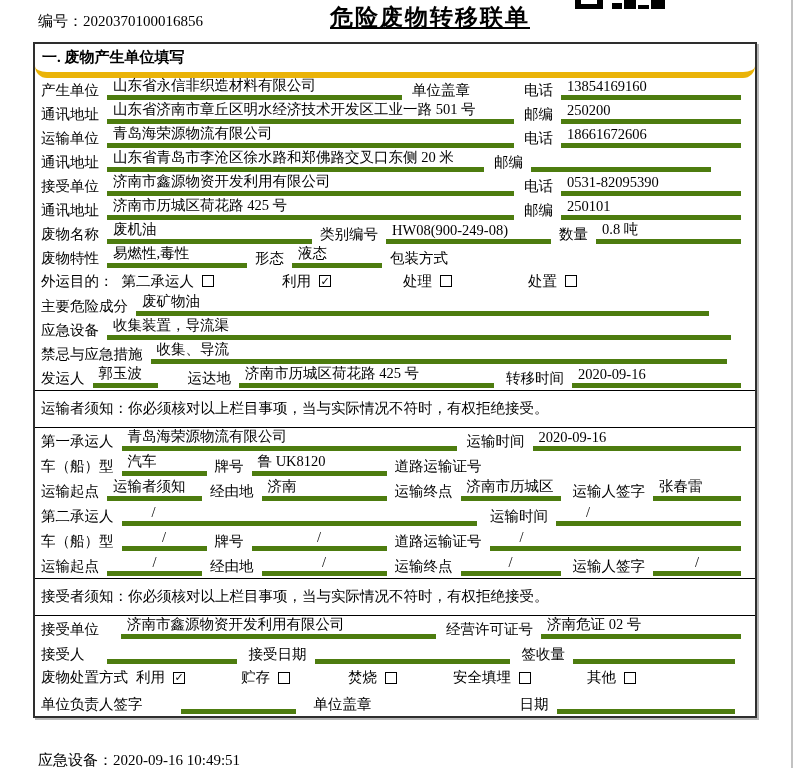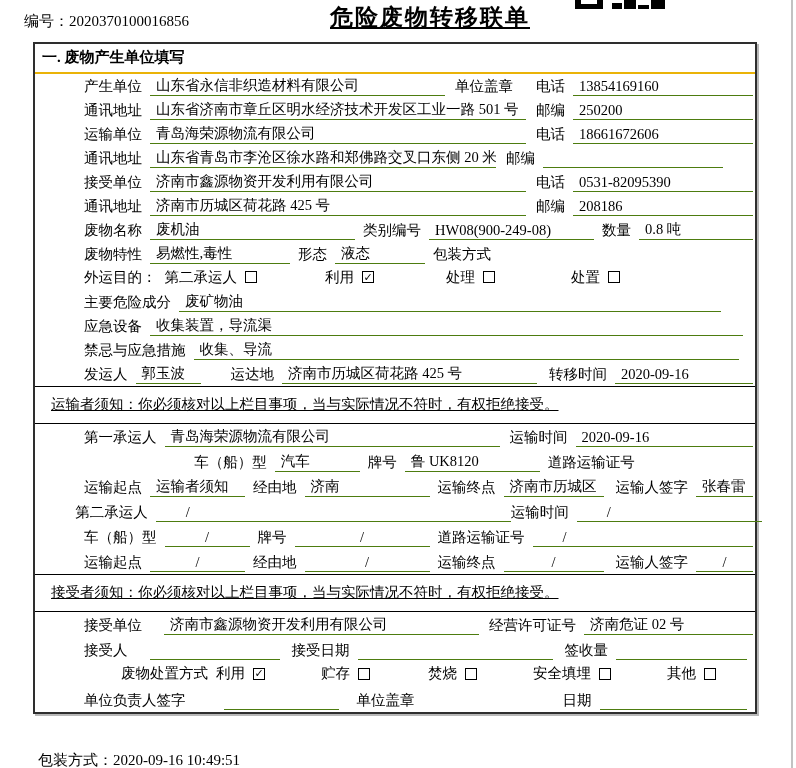--- a/index.html
+++ b/index.html
@@ -6,43 +6,43 @@
   html,body { background:#fff; }
   body {
     width:796px; height:768px; position:relative; overflow:hidden;
     font-family:"Liberation Serif","DejaVu Serif",serif;
     color:#000; font-size:14.5px;
   }
   .page-edge { position:absolute; top:0; bottom:0; right:3px; width:2px; background:#c2c2c2; }
 
   
   .hdr { position:relative; height:42px; }
-  .serial { position:absolute; left:24px; top:12px; font-size:15px; white-space:nowrap; }
+  .serial { position:absolute; left:38px; top:12px; font-size:15px; white-space:nowrap; }
   .title { position:absolute; left:330px; top:2px; font-size:23px; font-weight:bold; letter-spacing:2px; white-space:nowrap;text-decoration:underline; }
   .qr { position:absolute; left:575px; top:0; width:92px; height:10px; }
   .qr div { position:absolute; background:#000; }
   .qr .q1 { left:0; top:0; width:28px; height:9px; }
   .qr .q1i { left:6px; top:0; width:16px; height:4px; background:#fff; }
   .qr .q2 { left:37px; top:3px; width:10px; height:6px; }
   .qr .q3 { left:49px; top:0; width:12px; height:9px; }
   .qr .q4 { left:63px; top:5px; width:11px; height:4px; }
   .qr .q5 { left:76px; top:0; width:14px; height:9px; }
 
   
   .form { position:absolute; left:33px; top:42px; width:724px; border:2px solid #2e2e2e;
           box-shadow:2px 2px 0 rgba(0,0,0,0.28); background:#fff; }
   .sec + .sec { border-top:1px solid #000; }
-  .sec-hdr { font-weight:bold; font-size:15px; padding:4px 7px 5px 7px; border-bottom:2px solid #eab308; }
-  .notice { padding:8px 7px 9px 16px; border-bottom:1px solid #000;text-decoration:underline; }
-
-  .r { display:flex; align-items:flex-end; height:24px; padding:0 2px 2px 6px;margin-left:43px; }
-  .r.c2 { height:25px;justify-content:center; }
+  .sec-hdr { font-weight:bold; font-size:15px; padding:4px 7px 5px 7px; border-bottom:6px solid #eab308;border-radius:12px; }
+  .notice { padding:8px 7px 9px 6px; border-bottom:1px solid #000; }
+
+  .r { display:flex; align-items:flex-end; height:24px; padding:0 14px 2px 6px; }
+  .r.c2 { height:25px; }
   .r.mid { align-items:center; }
   .lbl { white-space:nowrap; margin-right:8px; flex-shrink:0; }
-  .val { border-bottom:1px solid #4d7c0f; padding:0 4px 0 6px; white-space:nowrap; overflow:hidden; flex-shrink:0; }
+  .val { border-bottom:5px solid #4d7c0f; padding:0 4px 0 6px; white-space:nowrap; overflow:hidden; flex-shrink:0; }
   .f1 { flex:1 1 auto; min-width:20px; }
   .cen { text-align:center; padding:0; }
   .sl { padding-left:30px; }
   .mla { margin-left:auto; }
   .ml8{margin-left:8px}.ml10{margin-left:10px}.ml12{margin-left:12px}.ml14{margin-left:14px}
   .ml18{margin-left:18px}.ml30{margin-left:30px}.ml140{margin-left:140px}
   .mr6{margin-right:6px}.mr10{margin-right:10px}.mr14{margin-right:14px}.mr30{margin-right:30px}.mr32{margin-right:32px}
 
   .w65{width:65px}.w85{width:85px}.w90{width:90px}.w95{width:95px}.w100{width:100px}
   .w115{width:115px}.w125{width:125px}.w130{width:130px}.w135{width:135px}.w140{width:140px}
@@ -113,21 +113,21 @@
       <span class="lbl">接受单位</span>
       <span class="val f1 mr10">济南市鑫源物资开发利用有限公司</span>
       <span class="lbl">电话</span>
       <span class="val w180">0531-82095390</span>
     </div>
 
     <div class="r">
       <span class="lbl">通讯地址</span>
       <span class="val f1 mr10">济南市历城区荷花路 425 号</span>
       <span class="lbl">邮编</span>
-      <span class="val w180">208186</span>
+      <span class="val w180">250101</span>
     </div>
 
     <div class="r">
       <span class="lbl">废物名称</span>
       <span class="val w205">废机油</span>
       <span class="lbl ml8">类别编号</span>
       <span class="val w165">HW08(900-249-08)</span>
       <span class="lbl ml8">数量</span>
       <span class="val f1">0.8 吨</span>
     </div>
@@ -289,13 +289,13 @@
       <span class="lbl">单位负责人签字</span>
       <span class="val w115 ml30"></span>
       <span class="lbl ml18">单位盖章</span>
       <span class="lbl ml140">日期</span>
       <span class="val f1 mr6"></span>
     </div>
   </div>
 
 </div>
 
-<div class="print-line"><span>包装方式：</span><span>2020-09-16 10:49:51</span></div>
+<div class="print-line"><span>应急设备：</span><span>2020-09-16 10:49:51</span></div>
 
 </body></html>

